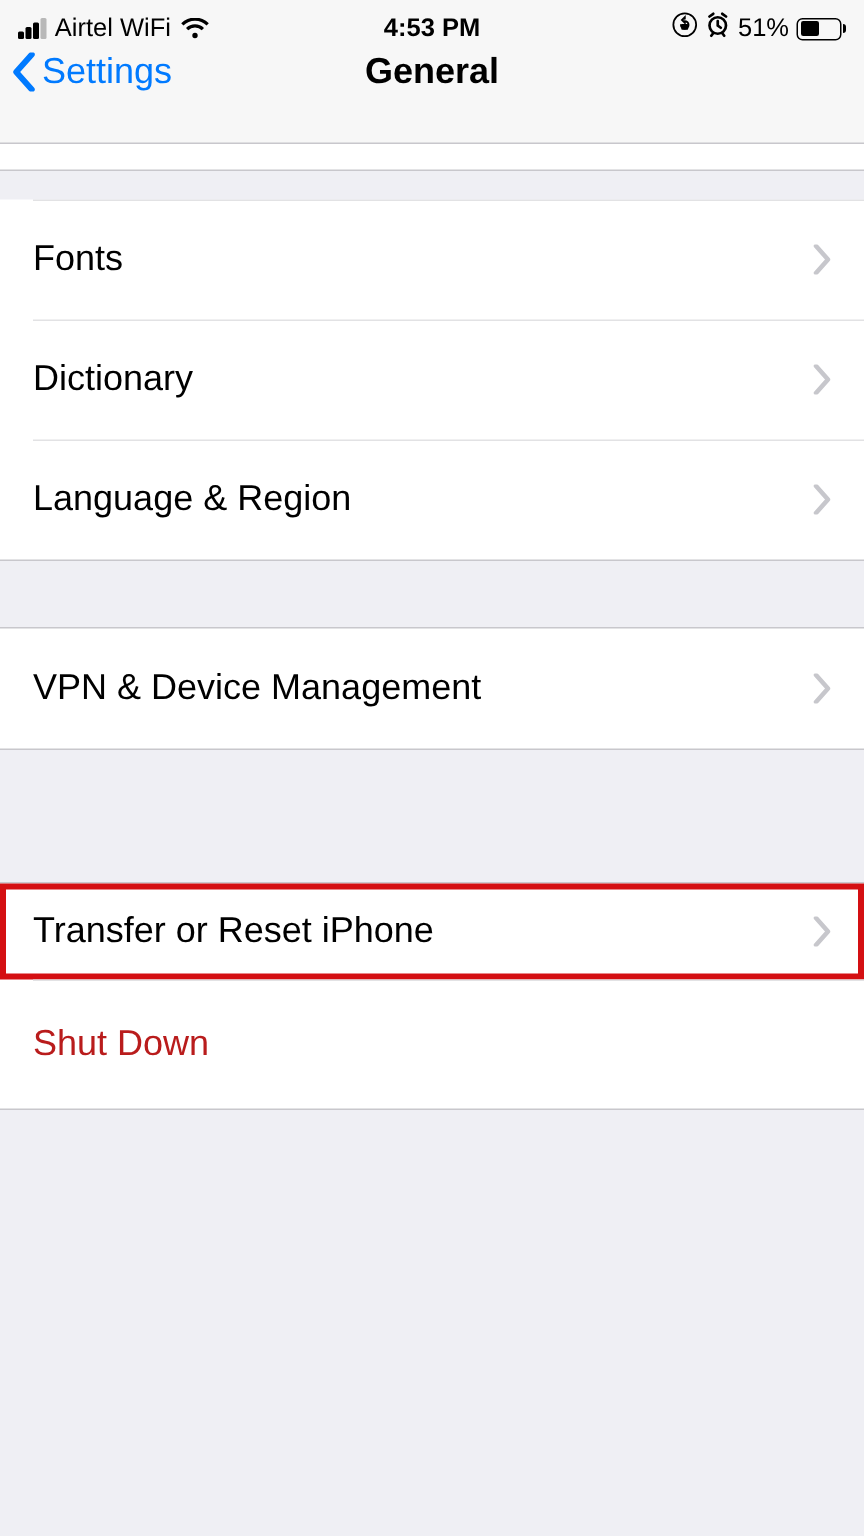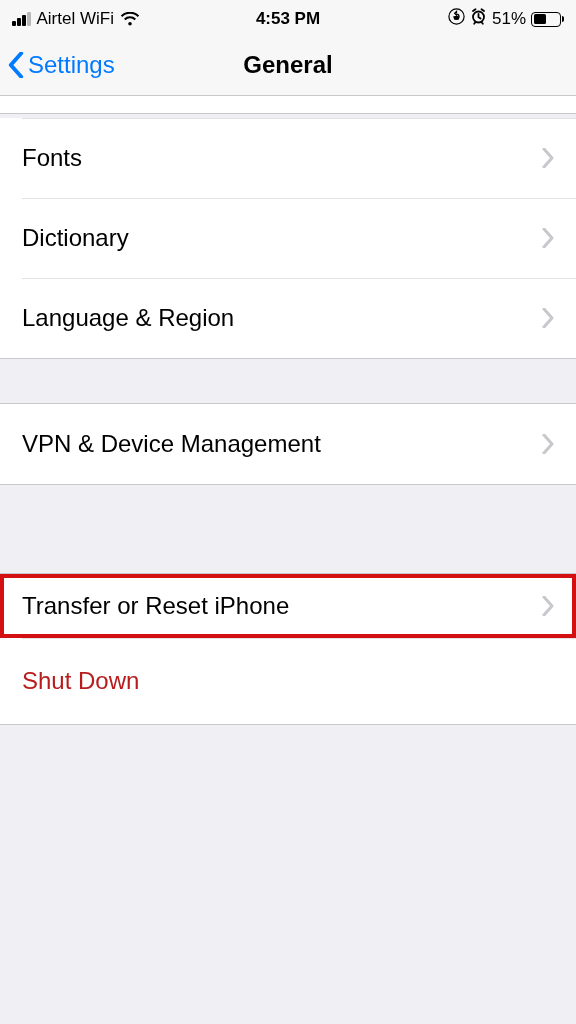--- a/index.html
+++ b/index.html
@@ -77,21 +77,21 @@
     }
     .battery-tip {
       width: 2px;
       height: 6px;
       background: #000;
       border-radius: 0 2px 2px 0;
       margin-left: 1px;
     }
     .nav-bar {
       display: flex;
-      align-items: center;
+      align-items: flex-start;
       height: 62px;
       background: #f7f7f7;
       border-bottom: 1px solid #c8c7cc;
       position: relative;
       padding: 0 8px;
     }
     .back-button {
       display: flex;
       align-items: center;
       color: #007aff;
@@ -224,21 +224,21 @@
       </svg>
     <span style="margin-left:4px;">Settings</span>
   </div>
   <div class="nav-title">General</div>
 </div>
 
 <div class="content">
 
   <div class="truncated-top"></div>
 
-  <div class="group top-cut" style="margin-top:4px;">
+  <div class="group top-cut" style="margin-top:19px;">
     <div class="row second-in-truncated">
       <span>Fonts</span>
       <svg class="chevron" viewBox="0 0 12 20">
           <path d="M2 1l8 9-8 9" fill="none" stroke="#c7c7cc" stroke-width="3" stroke-linecap="round" stroke-linejoin="round"></path>
         </svg>
     </div>
     <div class="row">
       <span>Dictionary</span>
       <svg class="chevron" viewBox="0 0 12 20">
           <path d="M2 1l8 9-8 9" fill="none" stroke="#c7c7cc" stroke-width="3" stroke-linecap="round" stroke-linejoin="round"></path>

